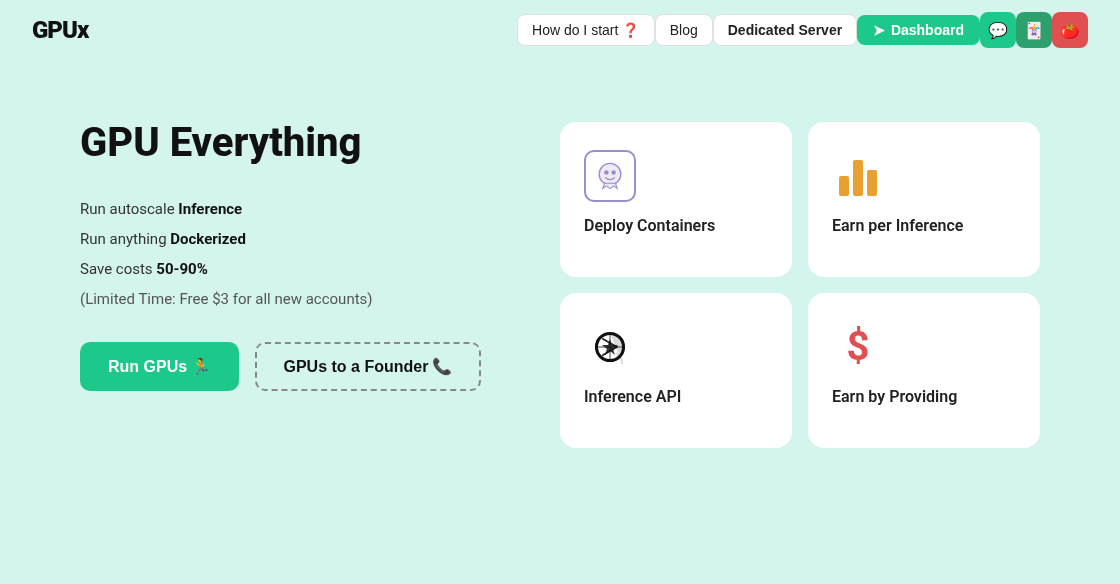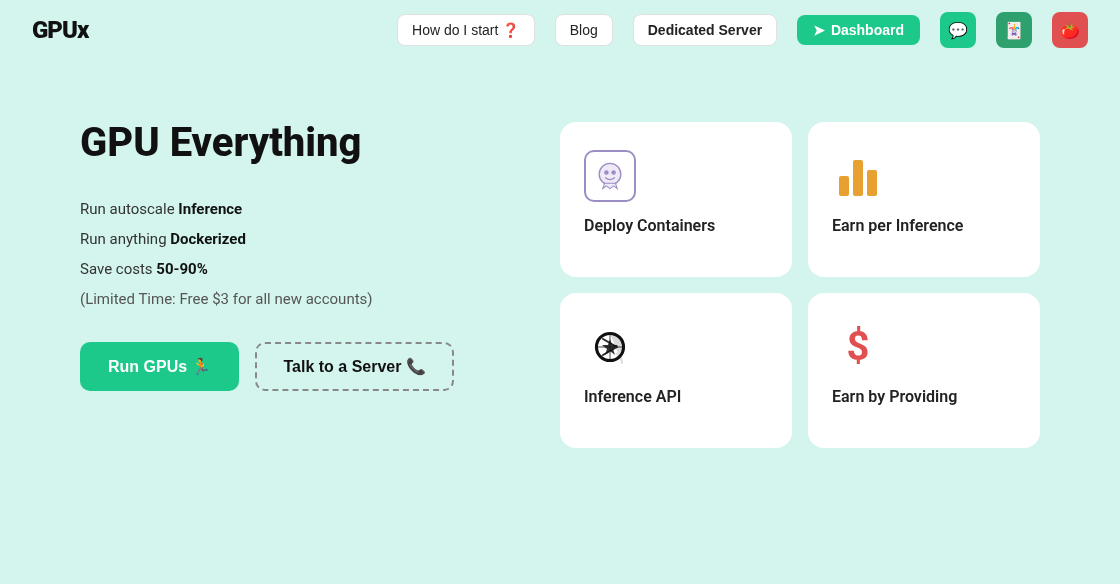--- a/index.html
+++ b/index.html
@@ -21,21 +21,21 @@
     }
     .logo {
       font-size: 24px;
       font-weight: 900;
       color: #111;
       letter-spacing: -1px;
     }
     .nav-right {
       display: flex;
       align-items: center;
-      gap: 20px;
+      gap: 0;
     }
     .nav-link {
       background: white;
       border: 1px solid #e0e0e0;
       border-radius: 8px;
       padding: 7px 14px;
       font-size: 14px;
       font-weight: 500;
       cursor: pointer;
       color: #222;
@@ -224,21 +224,21 @@
   <div class="hero-left">
     <h1 class="hero-title">GPU Everything</h1>
     <div class="hero-desc">
       <div>Run autoscale <strong>Inference</strong></div>
       <div>Run anything <strong>Dockerized</strong></div>
       <div>Save costs <strong class="pct">50-90%</strong></div>
       <div class="promo">(Limited Time: Free $3 for all new accounts)</div>
     </div>
     <div class="hero-buttons">
       <button class="btn-run">Run GPUs 🏃</button>
-      <button class="btn-talk">Talk to a Server 📞</button>
+      <button class="btn-talk">GPUs to a Founder 📞</button>
     </div>
   </div>
 
   <div class="cards-grid">
 
     <div class="card">
       <div class="card-icon icon-deploy-wrap">
         <svg viewBox="0 0 40 40" width="36" height="36" xmlns="http://www.w3.org/2000/svg">
 
           <circle cx="20" cy="18" r="12" fill="#f0eaf8" stroke="#9b8ec4" stroke-width="1.5"></circle>

